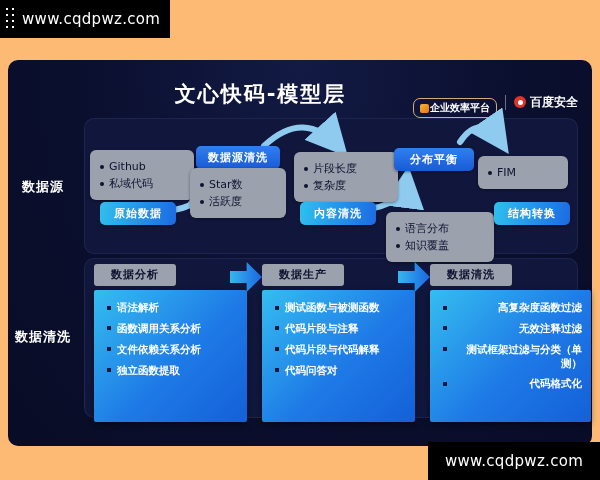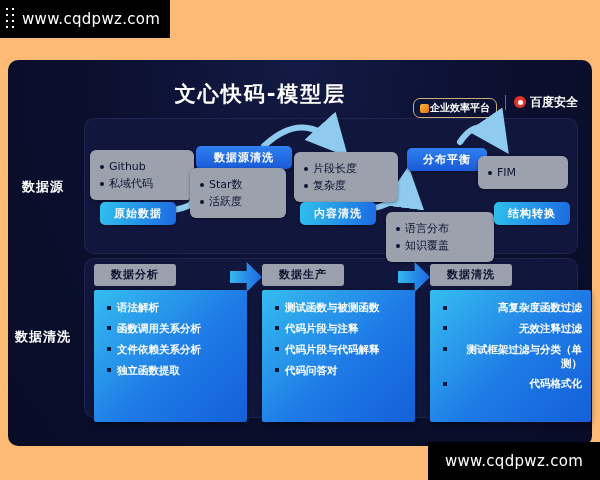--- a/index.html
+++ b/index.html
@@ -117,33 +117,33 @@
       <path d="M 366 148 Q 396 142 399 118" fill="none" stroke="#8ecbee" stroke-width="6" stroke-linecap="round" marker-end="url(#ah)"></path>
       <path d="M 452 82 Q 472 52 494 84" fill="none" stroke="#8ecbee" stroke-width="6" stroke-linecap="round" marker-end="url(#ah)"></path>
     </svg>
 
     <div class="gray-box" style="left:82px;top:90px;width:88px;">
       <div class="g-item">Github</div>
       <div class="g-item">私域代码</div>
     </div>
     <div class="tag tag-cyan" style="left:92px;top:142px;width:76px;">原始数据</div>
 
-    <div class="tag tag-blue" style="left:188px;top:86px;width:96px;">数据源清洗</div>
+    <div class="tag tag-blue" style="left:188px;top:86px;width:84px;">数据源清洗</div>
     <div class="gray-box" style="left:182px;top:108px;width:80px;">
       <div class="g-item">Star数</div>
       <div class="g-item">活跃度</div>
     </div>
 
     <div class="gray-box" style="left:286px;top:92px;width:88px;">
       <div class="g-item">片段长度</div>
       <div class="g-item">复杂度</div>
     </div>
     <div class="tag tag-cyan" style="left:292px;top:142px;width:76px;">内容清洗</div>
 
-    <div class="tag tag-blue" style="left:399px;top:88px;width:80px;">分布平衡</div>
+    <div class="tag tag-blue" style="left:386px;top:88px;width:80px;">分布平衡</div>
     <div class="gray-box" style="left:378px;top:110px;width:92px;margin-top:42px;">
       <div class="g-item">语言分布</div>
       <div class="g-item">知识覆盖</div>
     </div>
 
     <div class="gray-box" style="left:470px;top:96px;width:74px;">
       <div class="g-item">FIM</div>
     </div>
     <div class="tag tag-cyan" style="left:486px;top:142px;width:76px;">结构转换</div>
 

